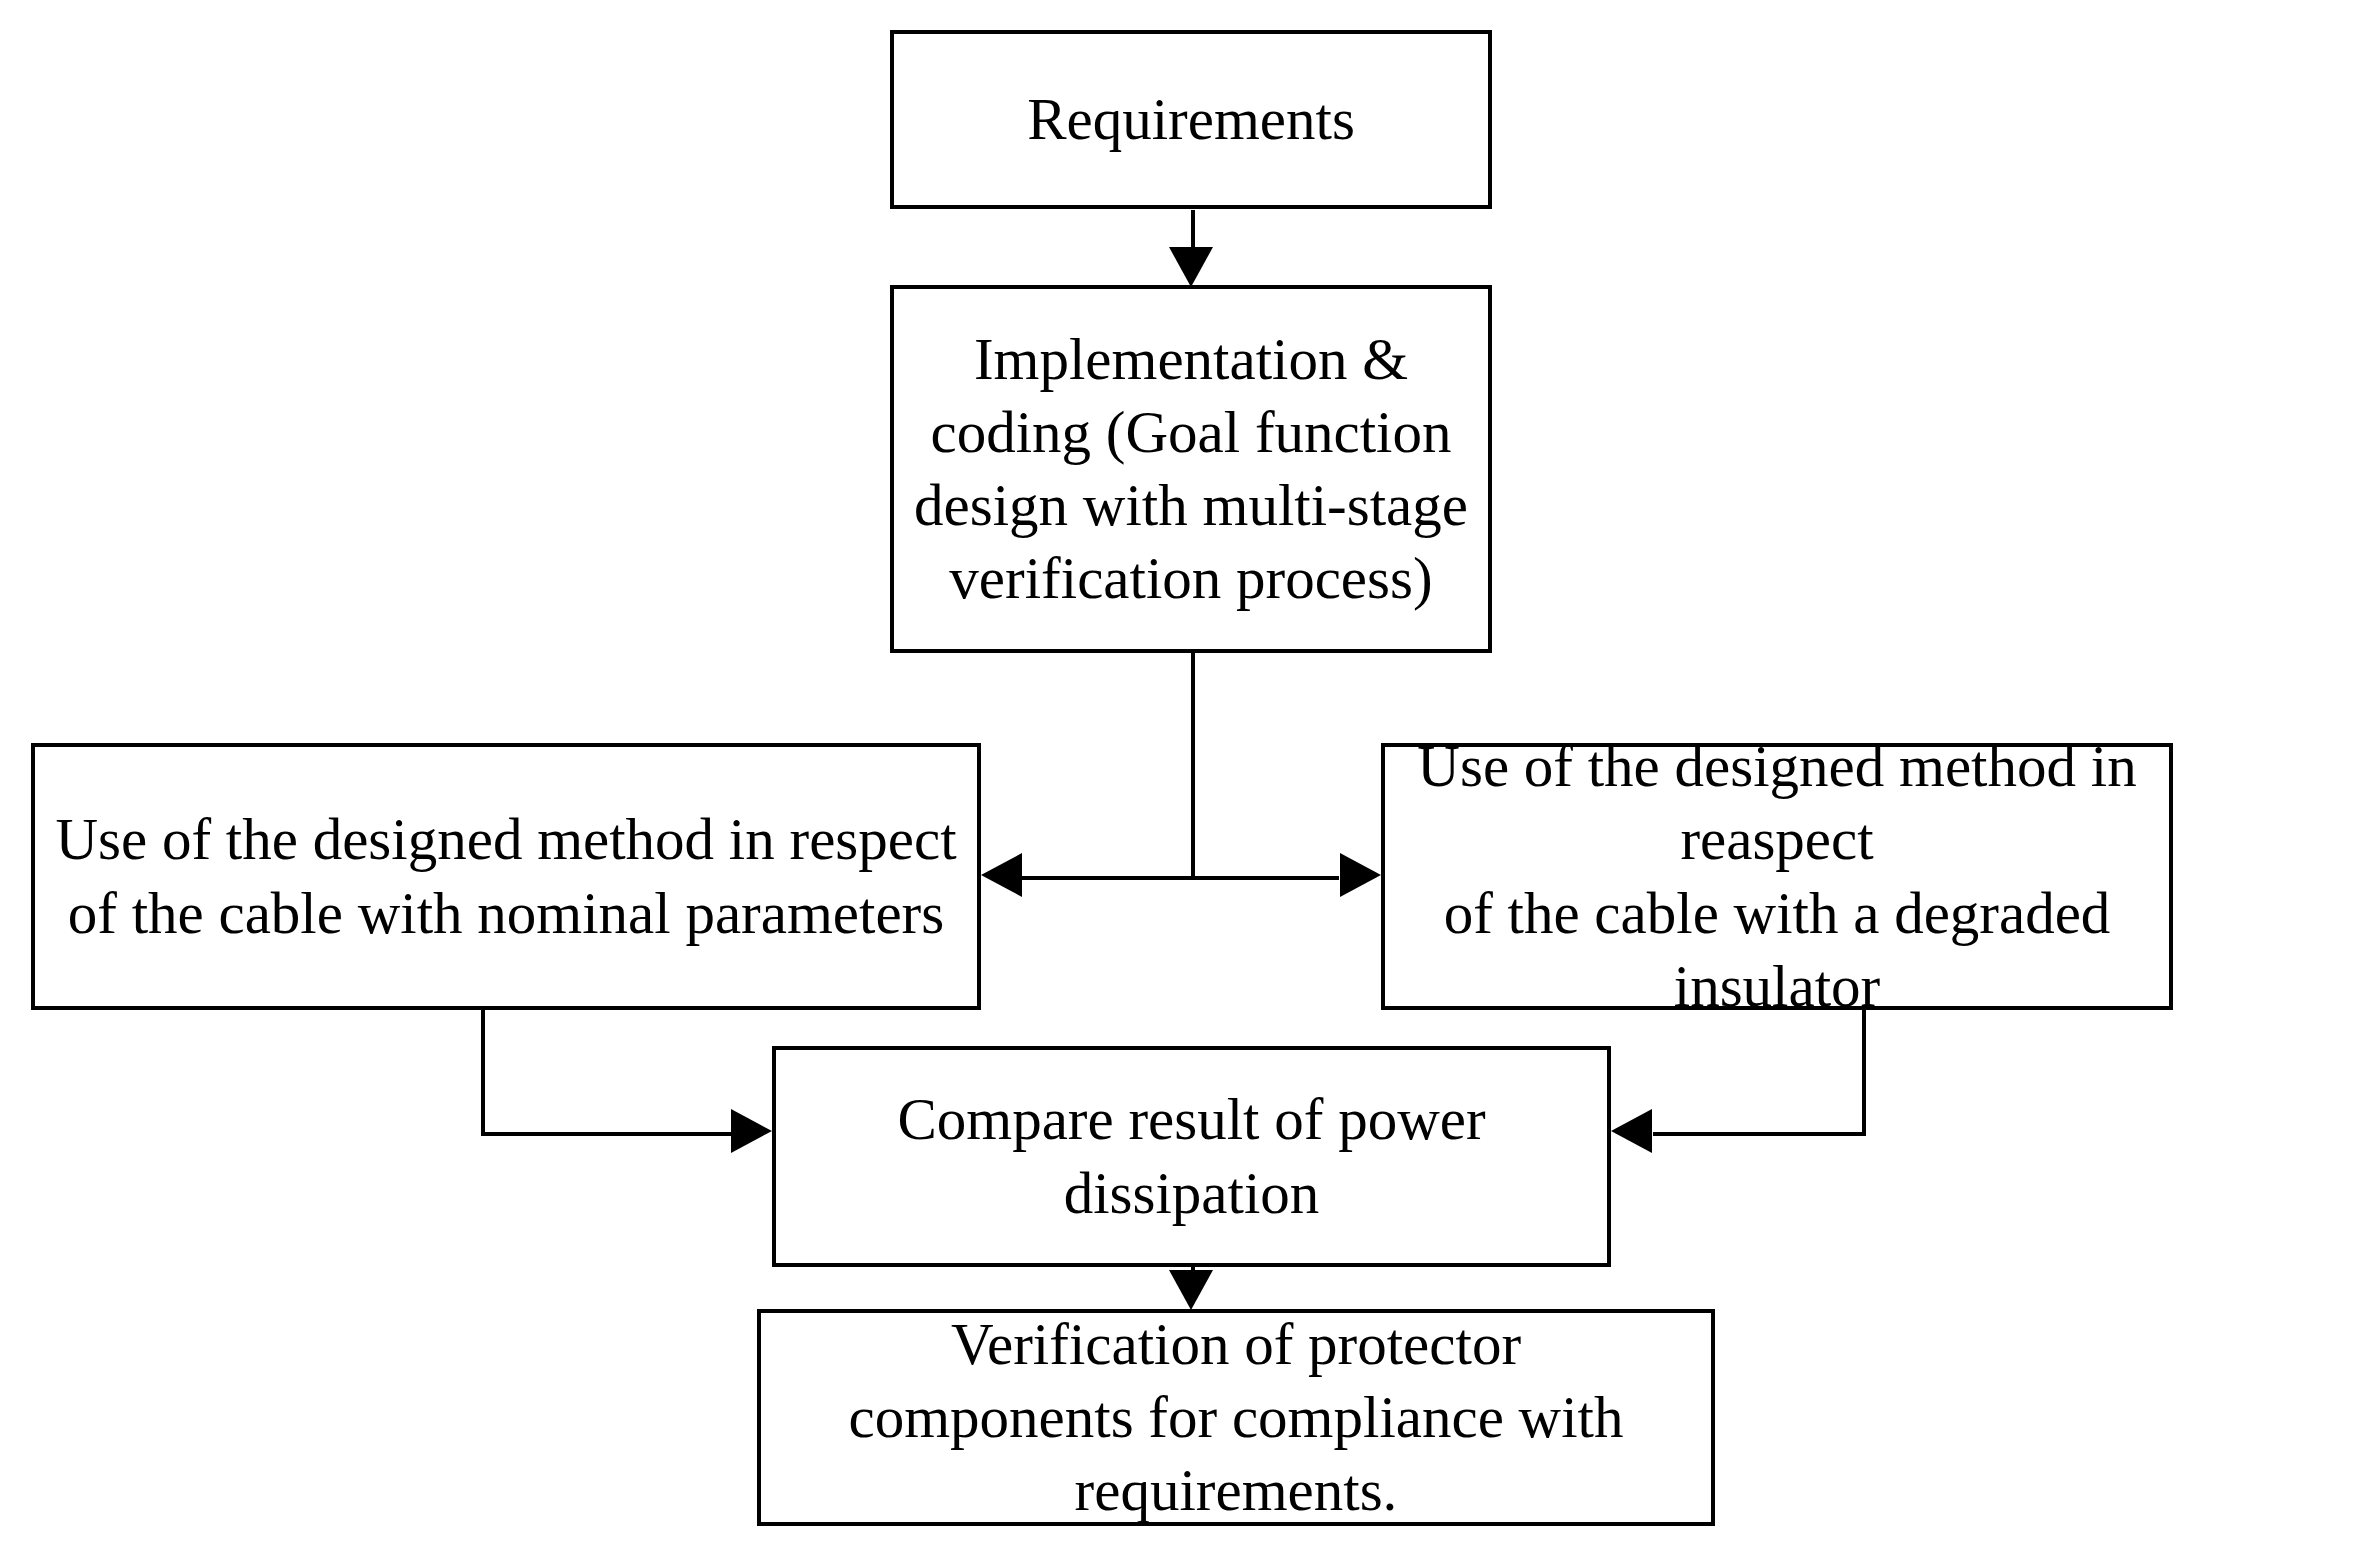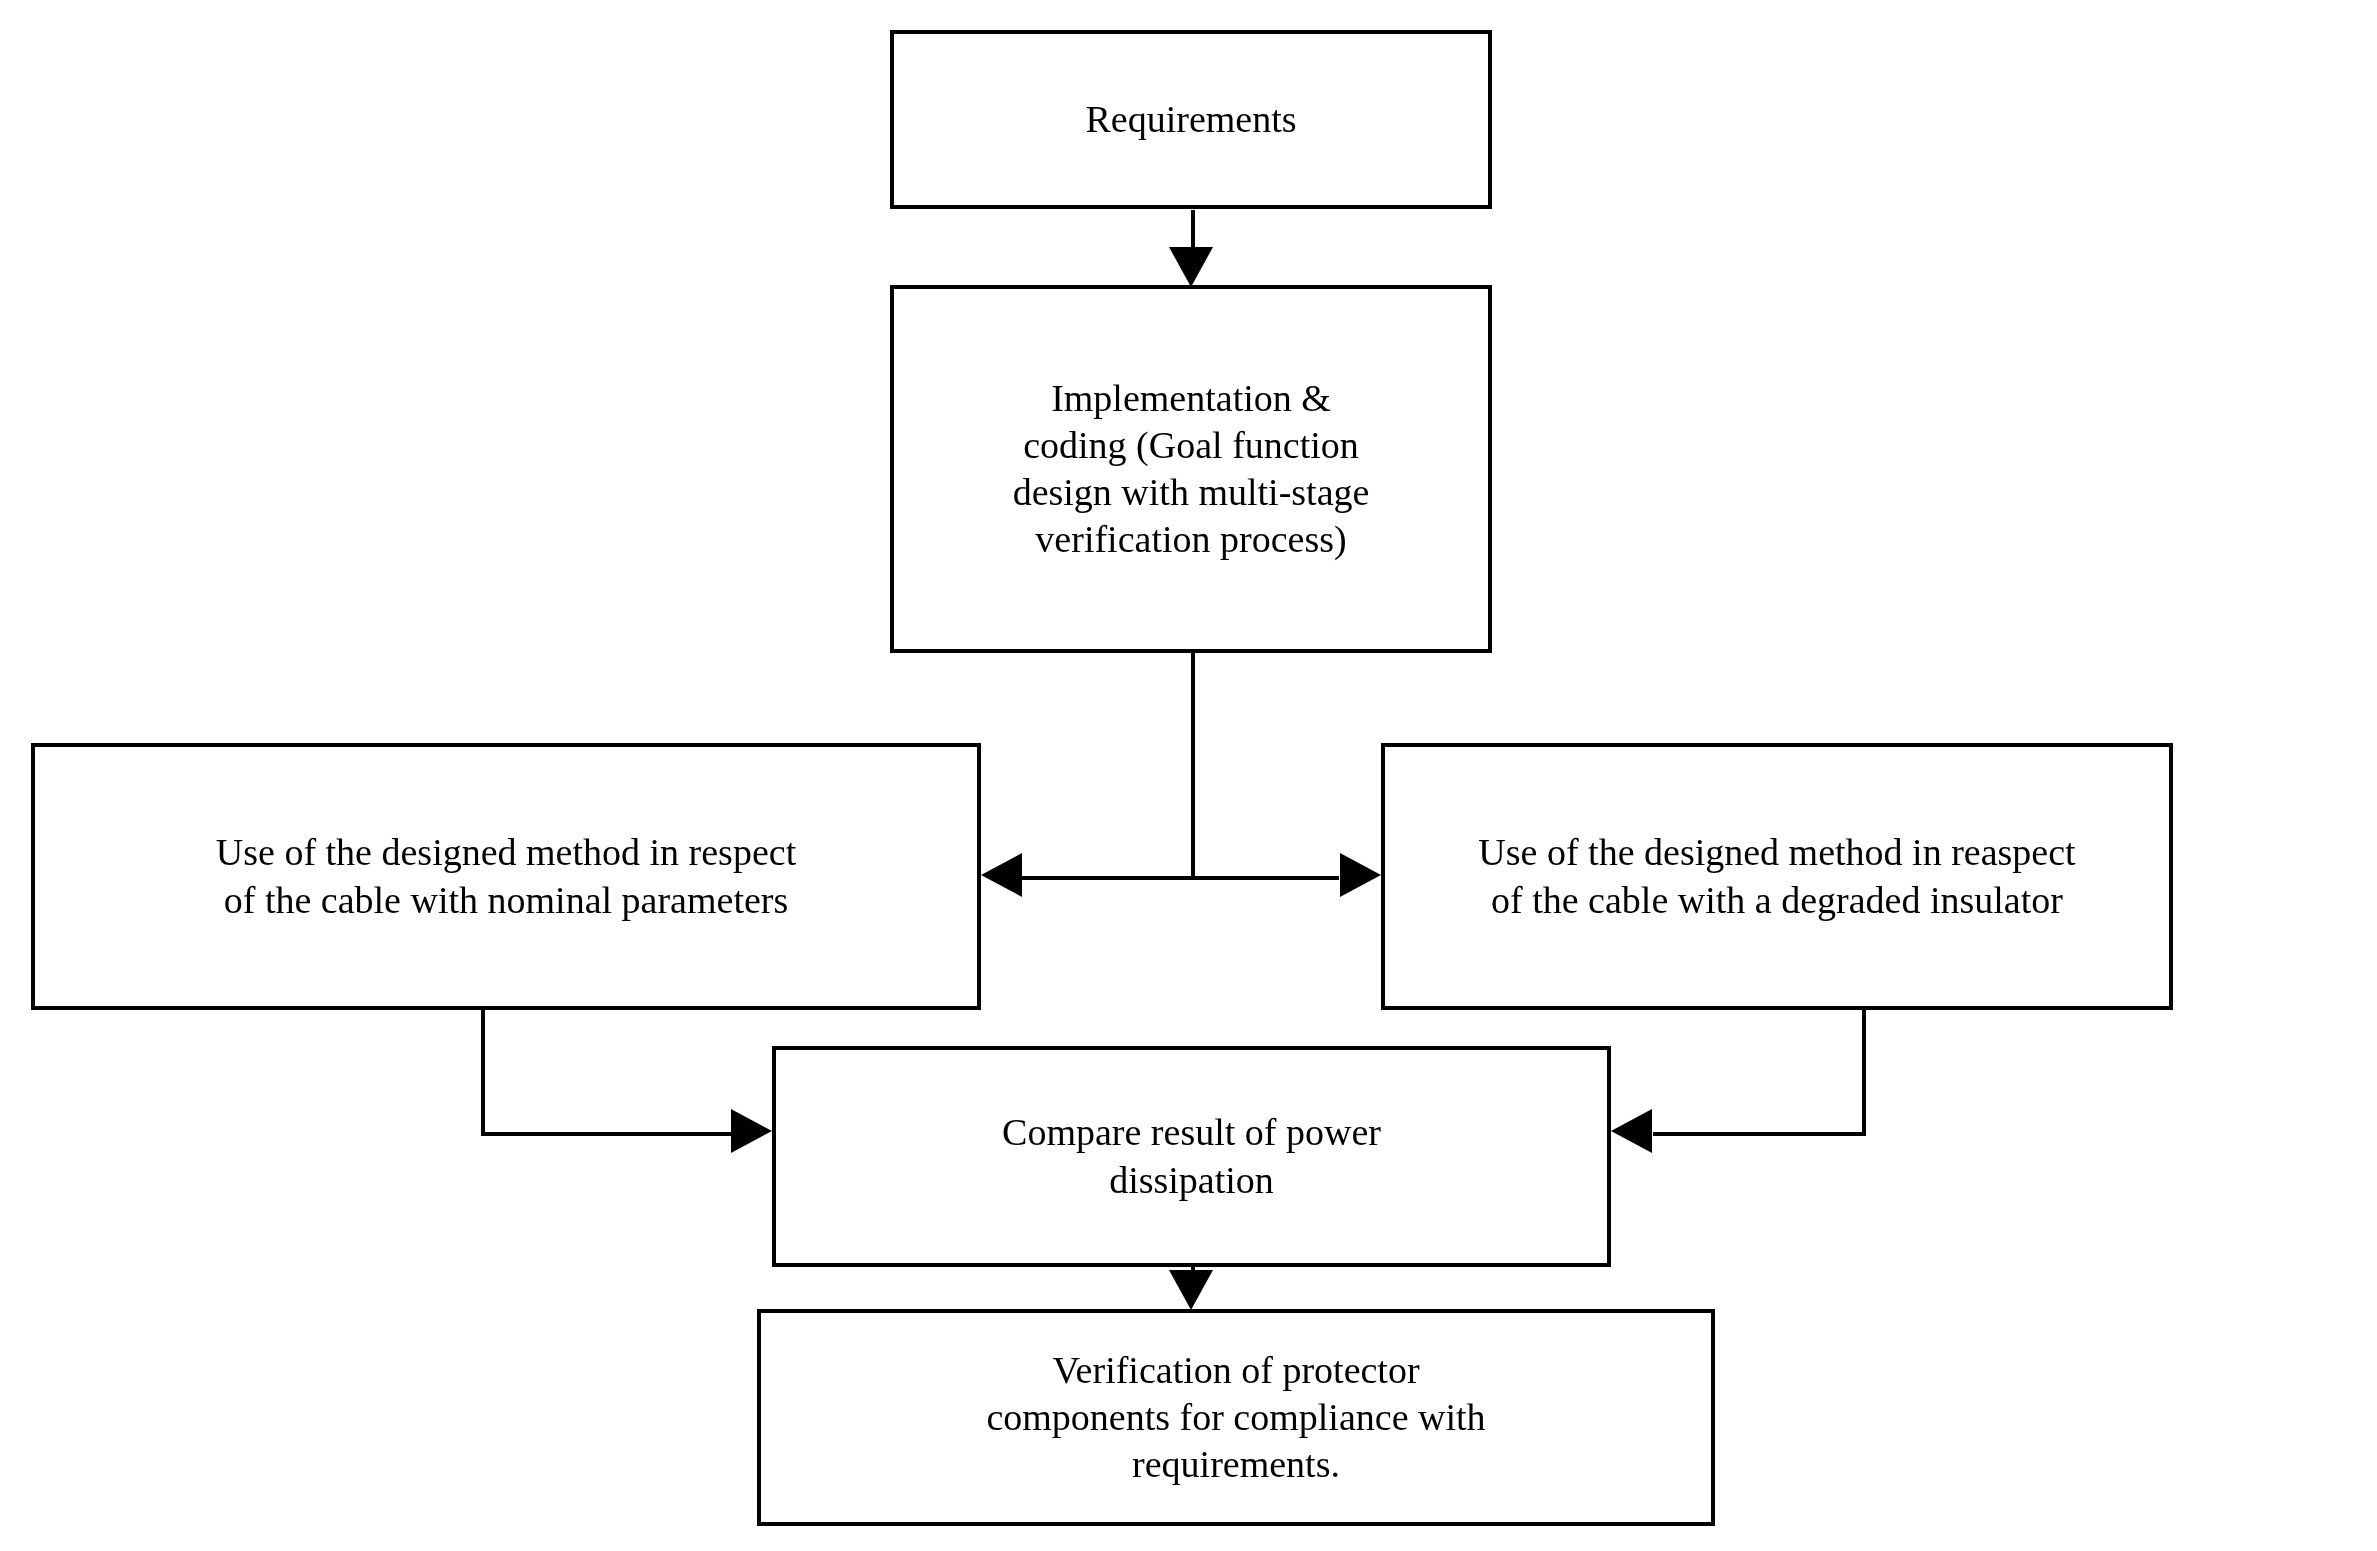--- a/index.html
+++ b/index.html
@@ -21,21 +21,21 @@
   .node {
     position: absolute;
     box-sizing: border-box;
     border: 4.3px solid #000000;
     background: #ffffff;
     display: flex;
     align-items: center;
     justify-content: center;
     text-align: center;
     line-height: 1.24;
-    font-size: 38px;
+    font-size: 59px;
     padding: 5.2px 12px;
     z-index: 3;
   }
   .node-text {
     display: block;
     white-space: pre-line;
   }
 
   
   .edge-v {

